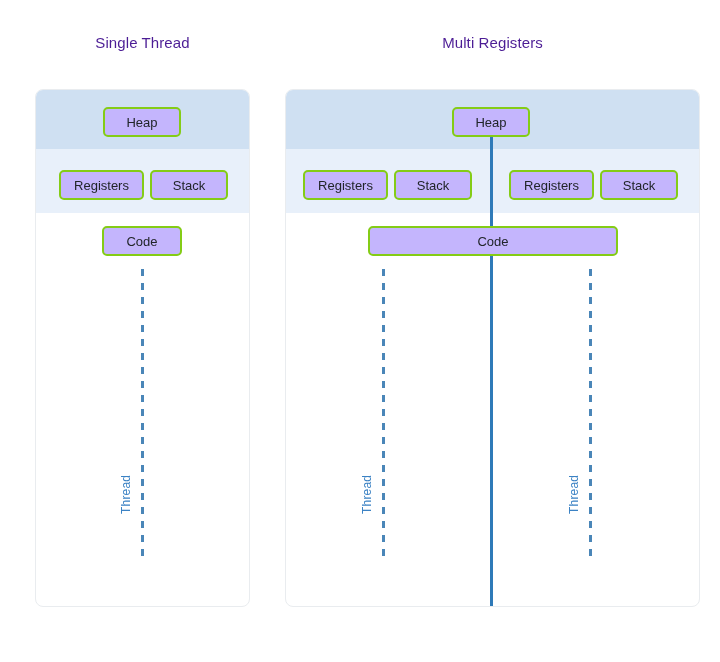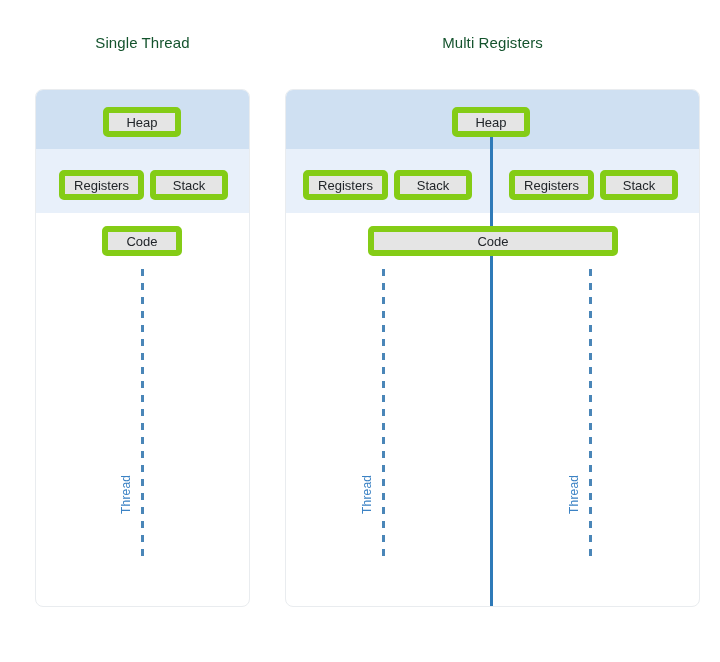--- a/index.html
+++ b/index.html
@@ -13,21 +13,21 @@
     font-family: "Liberation Sans", sans-serif;
     overflow: hidden;
     position: relative;
   }
 
   
   .title {
     position: absolute;
     top: 34px;
     font-size: 15px;
-    color: #14532d;
+    color: #4c1d95;
     text-align: center;
     letter-spacing: 0.1px;
     white-space: nowrap;
   }
   #title-single { left: 35px;  width: 215px; }
   #title-multi  { left: 285px; width: 415px; }
 
   
   .card {
     position: absolute;
@@ -55,22 +55,22 @@
     left: 0; right: 0;
     top: 59px;
     height: 64px;
     background: #e8f0fa;
   }
 
   
   .box {
     position: absolute;
     box-sizing: border-box;
-    background: #e5e5e5;
-    border: 6px solid #84cc16;
+    background: #c4b5fd;
+    border: 2px solid #84cc16;
     border-radius: 5px;
     color: #212529;
     font-size: 13px;
     display: flex;
     align-items: center;
     justify-content: center;
     white-space: nowrap;
     z-index: 4;
   }
 

